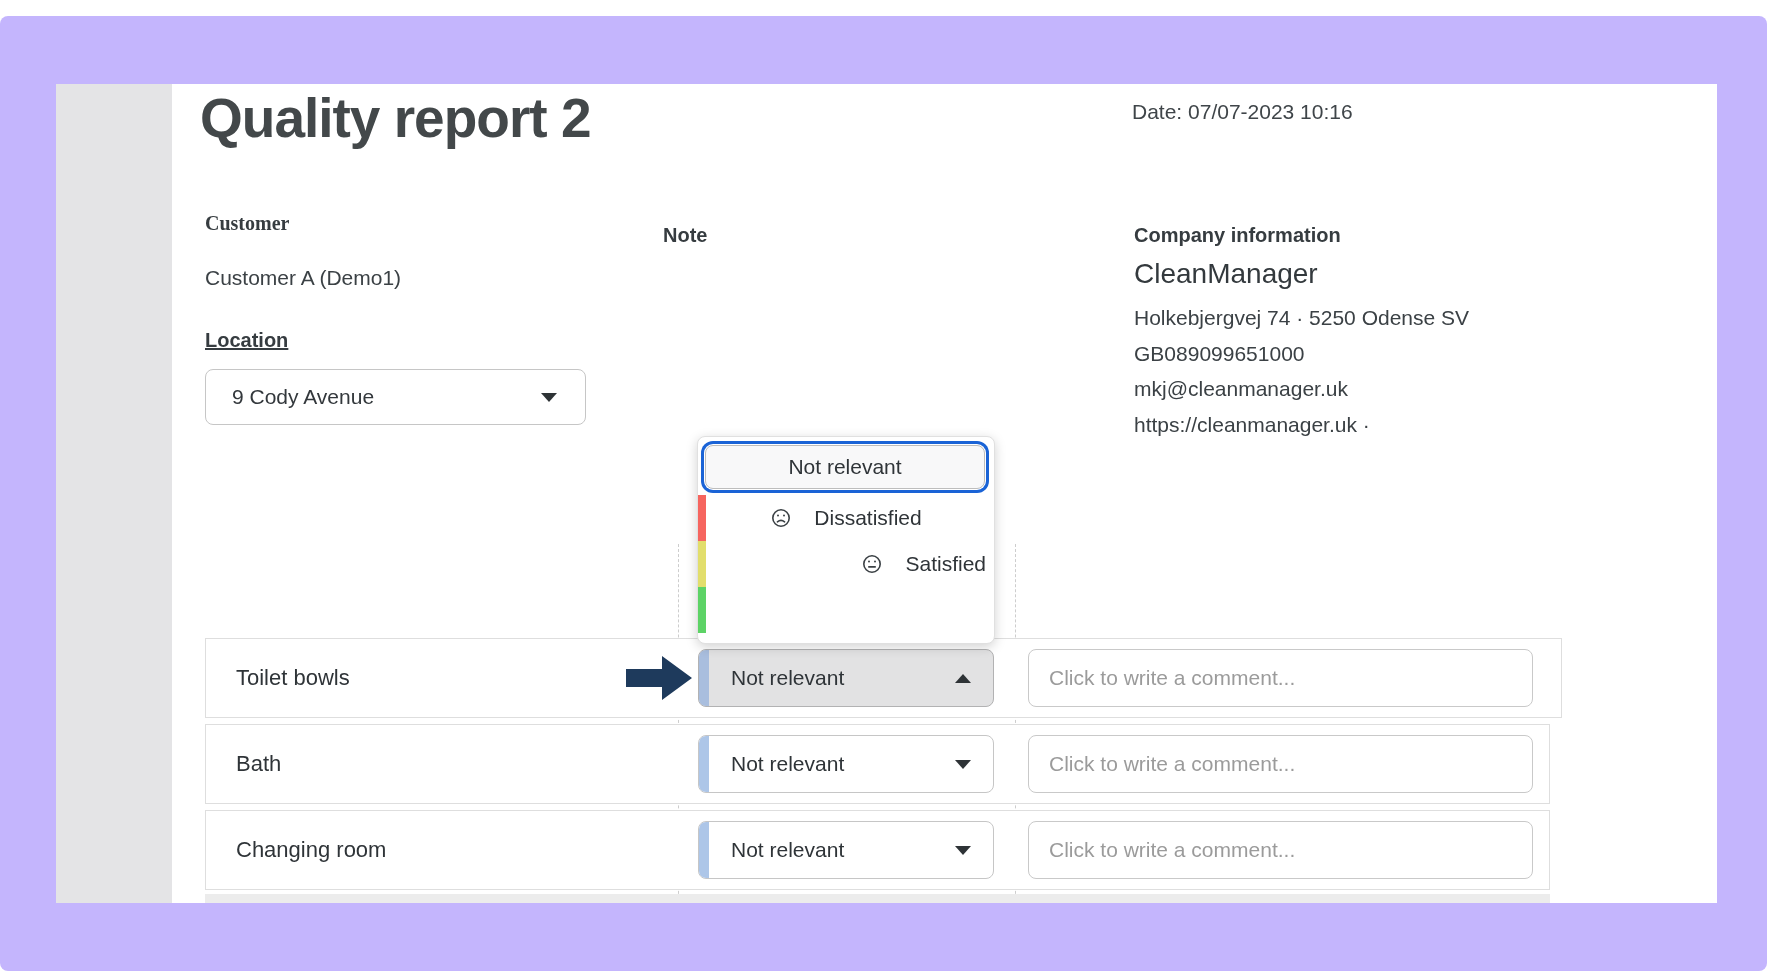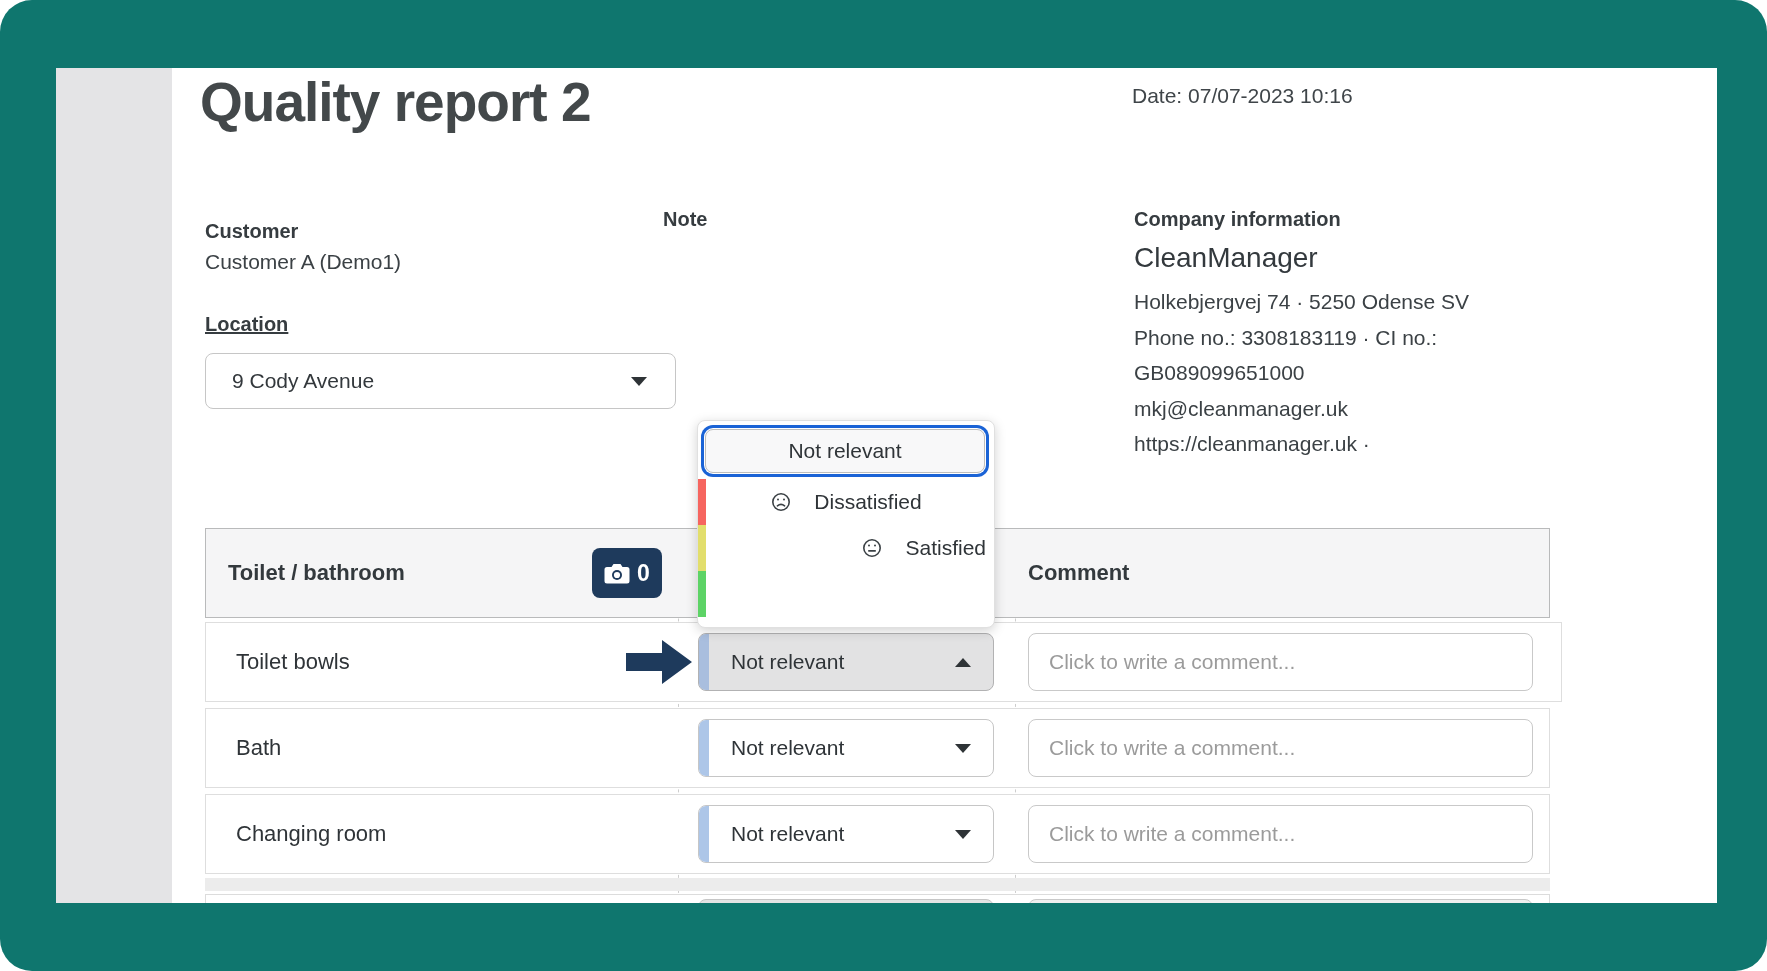--- a/index.html
+++ b/index.html
@@ -1,35 +1,35 @@
 <!DOCTYPE html>
 <html><head>
 <meta charset="utf-8">
 <style>
   html,body{margin:0;padding:0;background:#ffffff;}
   body{width:1767px;height:971px;position:relative;font-family:"Liberation Sans",sans-serif;color:#3b4145;}
   .abs{position:absolute;}
   
-  .frame{position:absolute;inset:0;background:#0f766e;border-radius:32px;}
+  .frame{position:absolute;inset:0;background:#c4b5fd;border-radius:8px;margin-top:16px;}
   .viewport{position:absolute;left:56px;top:68px;right:50px;bottom:68px;background:#e4e4e6;overflow:hidden;}
   .page{position:absolute;left:116px;top:0;right:0;bottom:0;background:#ffffff;overflow:hidden;}
 
   .page-title{left:28px;top:2px;font-size:55px;font-weight:bold;color:#43484a;letter-spacing:-1px;white-space:nowrap;}
   .date{left:960px;top:16px;width:220px;text-align:right;font-size:21px;color:#3f4549;white-space:nowrap;}
 
   .field-label{font-size:20px;font-weight:bold;color:#363c40;white-space:nowrap;}
-  .customer-label{left:33px;top:152px;}
+  .customer-label{left:33px;top:128px;font-family:Liberation Serif, serif;}
   .customer-value{left:33px;top:182px;font-size:21px;}
   .note-label{left:491px;top:140px;}
   .company-label{left:962px;top:140px;}
   .company-name{left:962px;top:174px;font-size:28px;font-weight:normal;color:#33393d;}
   .company-lines{left:962px;top:216px;font-size:21px;line-height:35.5px;width:440px;}
   .location-label{left:33px;top:245px;text-decoration:underline;}
 
-  .location-select{left:33px;top:285px;width:471px;height:56px;background:#fff;border:1px solid #c6c6c6;border-radius:8px;
+  .location-select{left:33px;top:285px;width:381px;height:56px;background:#fff;border:1px solid #c6c6c6;border-radius:8px;
     display:flex;align-items:center;justify-content:space-between;padding:0 28px 0 26px;box-sizing:border-box;cursor:pointer;}
   .location-select .val{font-size:21px;color:#33383c;}
   .caret-down{width:0;height:0;border-left:8px solid transparent;border-right:8px solid transparent;border-top:9px solid #2e3336;}
   .caret-up{width:0;height:0;border-left:8px solid transparent;border-right:8px solid transparent;border-bottom:9px solid #2e3336;}
 
   
   .section-table{left:33px;top:460px;width:1345px;height:375px;}
   .vdash{position:absolute;top:0;height:375px;width:0;border-left:1px dashed #cdcdcd;z-index:1;}
   .thead{position:absolute;left:0;top:0;width:1343px;height:88px;background:#f5f5f6;border:1px solid #b9babb;z-index:2;}
   .section-title{position:absolute;left:22px;top:0;height:88px;display:flex;align-items:center;font-size:22px;font-weight:bold;color:#33393d;}
@@ -80,48 +80,35 @@
       <div class="abs date">Date: 07/07-2023 10:16</div>
 
       <div class="abs field-label customer-label">Customer</div>
       <div class="abs customer-value">Customer A (Demo1)</div>
       <div class="abs field-label note-label">Note</div>
 
       <div class="abs field-label company-label">Company information</div>
       <div class="abs company-name">CleanManager</div>
       <div class="abs company-lines">
         <div>Holkebjergvej 74 · 5250 Odense SV</div>
-        <div>Phone no.: 3308183119 · CI no.:</div>
         <div>GB089099651000</div>
         <div>mkj@cleanmanager.uk</div>
         <div>https://cleanmanager.uk ·</div>
       </div>
 
       <div class="abs field-label location-label">Location</div>
       <div class="abs location-select">
         <span class="val">9 Cody Avenue</span>
         <span class="caret-down"></span>
       </div>
 
       <div class="abs section-table">
         <div class="vdash" style="left:473px;"></div>
         <div class="vdash" style="left:810px;"></div>
 
-        <div class="thead">
-          <div class="section-title">Toilet / bathroom</div>
-          <div class="camera-btn">
-            <svg width="26" height="22" viewBox="0 0 26 22">
-              <path d="M3 5 H7.5 L9.5 2 H16.5 L18.5 5 H23 A2.5 2.5 0 0 1 25.5 7.5 V19 A2.5 2.5 0 0 1 23 21.5 H3 A2.5 2.5 0 0 1 0.5 19 V7.5 A2.5 2.5 0 0 1 3 5 Z" fill="#ffffff"></path>
-              <circle cx="13" cy="13" r="5" fill="#1e3a5c"></circle>
-              <circle cx="13" cy="13" r="3.1" fill="#ffffff"></circle>
-            </svg>
-            <span class="cnt">0</span>
-          </div>
-          <div class="comment-header">Comment</div>
-        </div>
 
         <div class="trow row1">
           <div class="row-name">Toilet bowls</div>
           <svg class="pointer-arrow" viewBox="0 0 66 44">
             <path d="M0 13 H36 V0 L66 22 L36 44 V31 H0 Z" fill="#1e3a5c"></path>
           </svg>
           <div class="rating-btn rating-open">
             <span class="lstrip"></span>
             <span class="rtxt">Not relevant</span>
             <span class="crt caret-up"></span>

